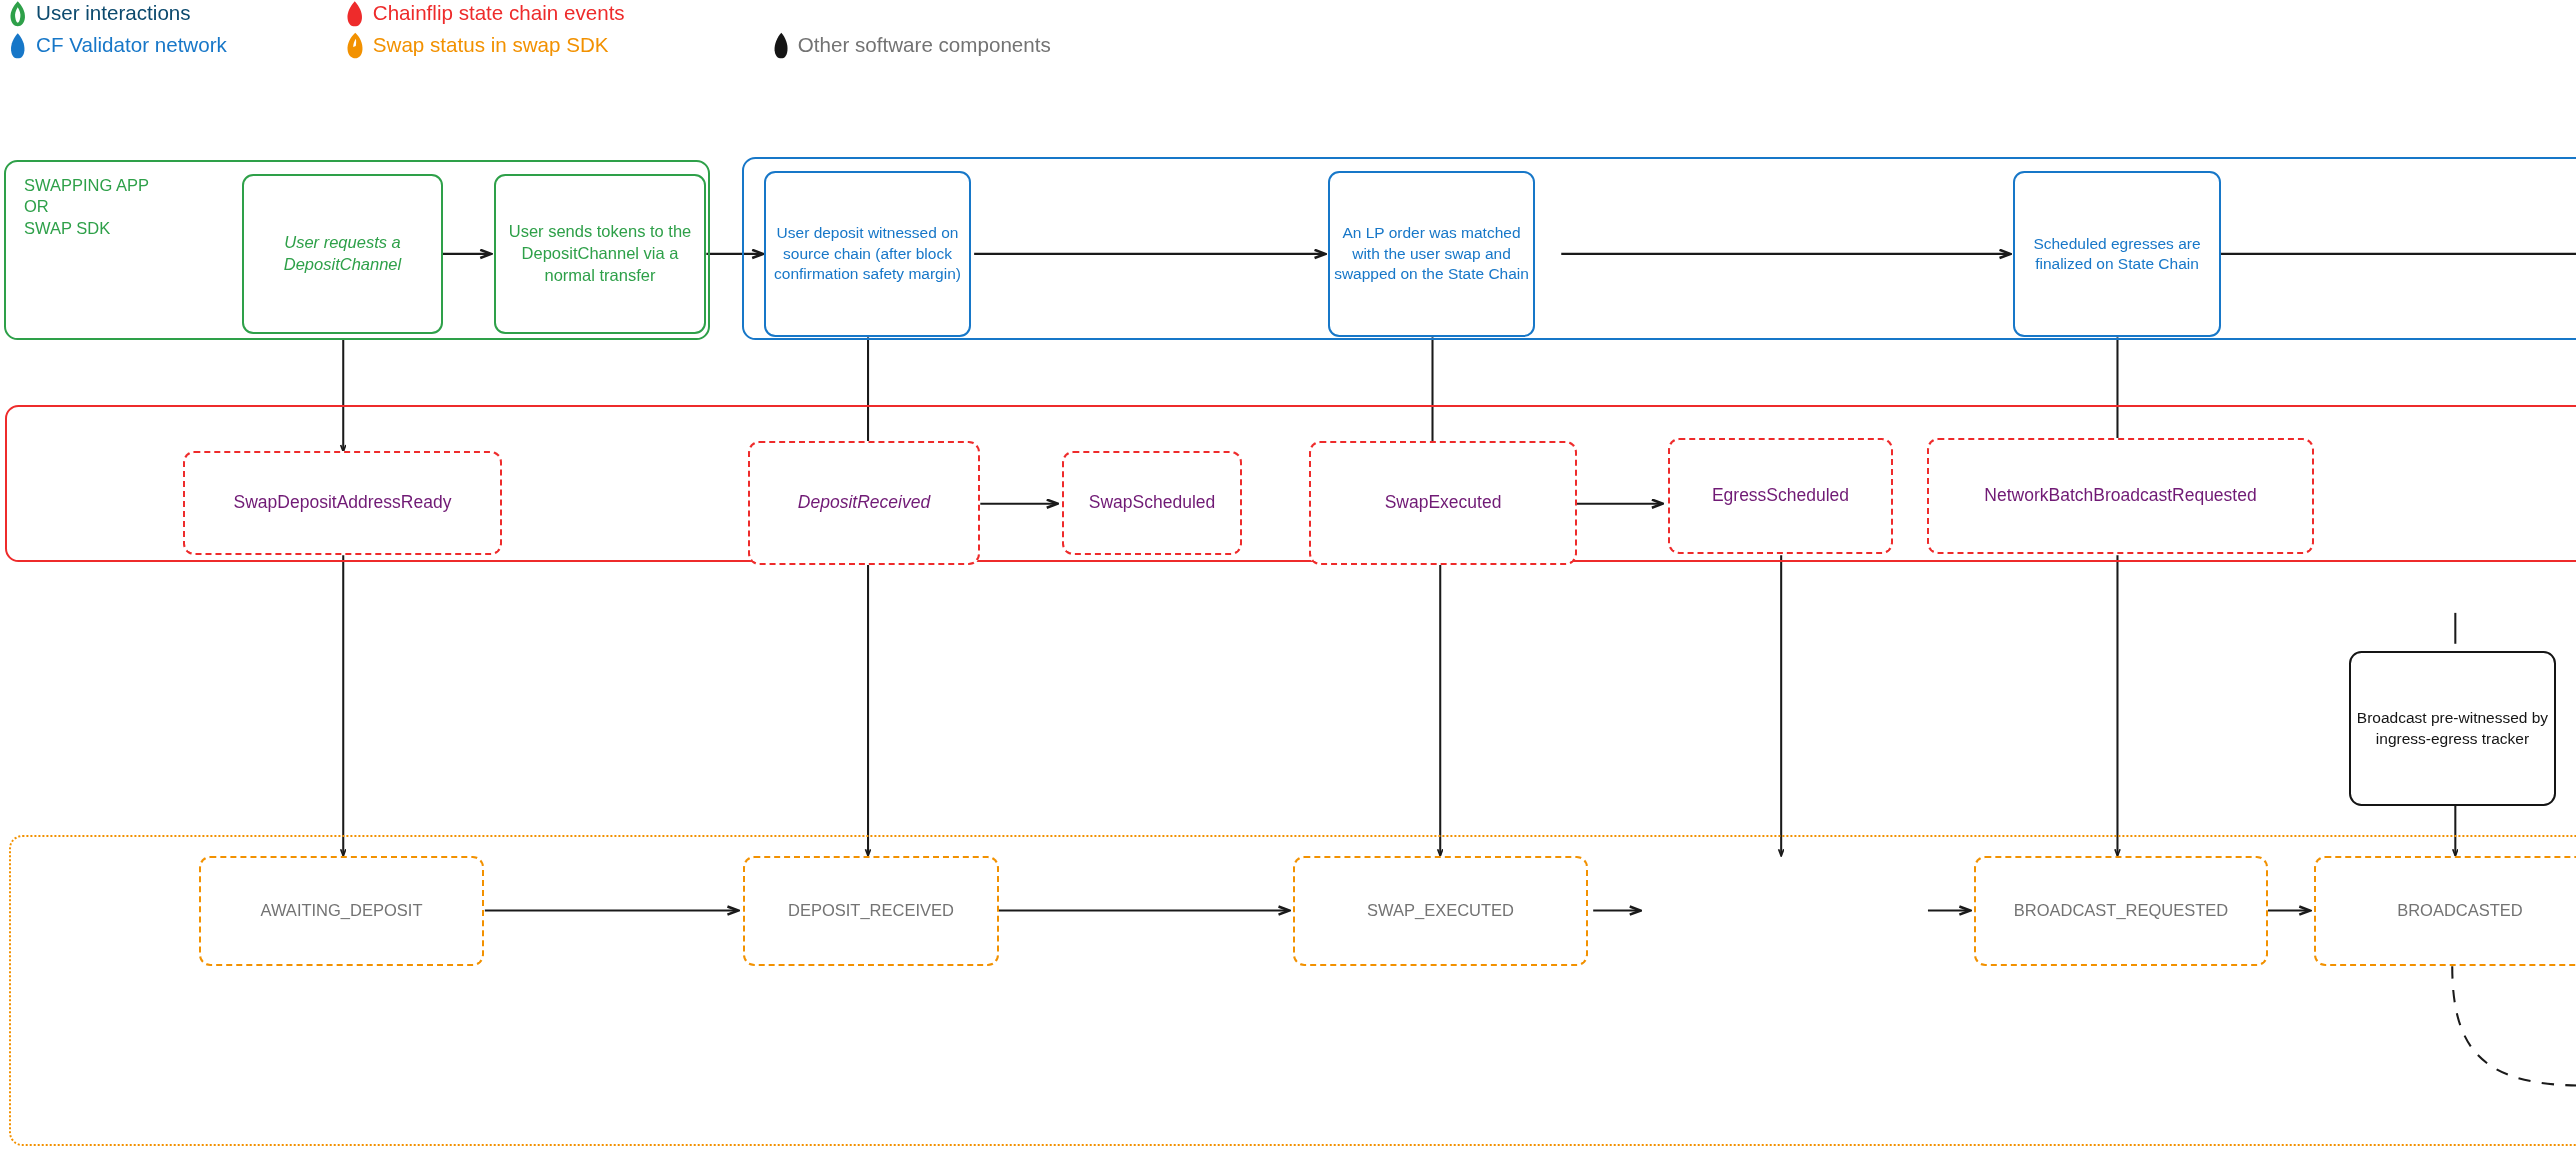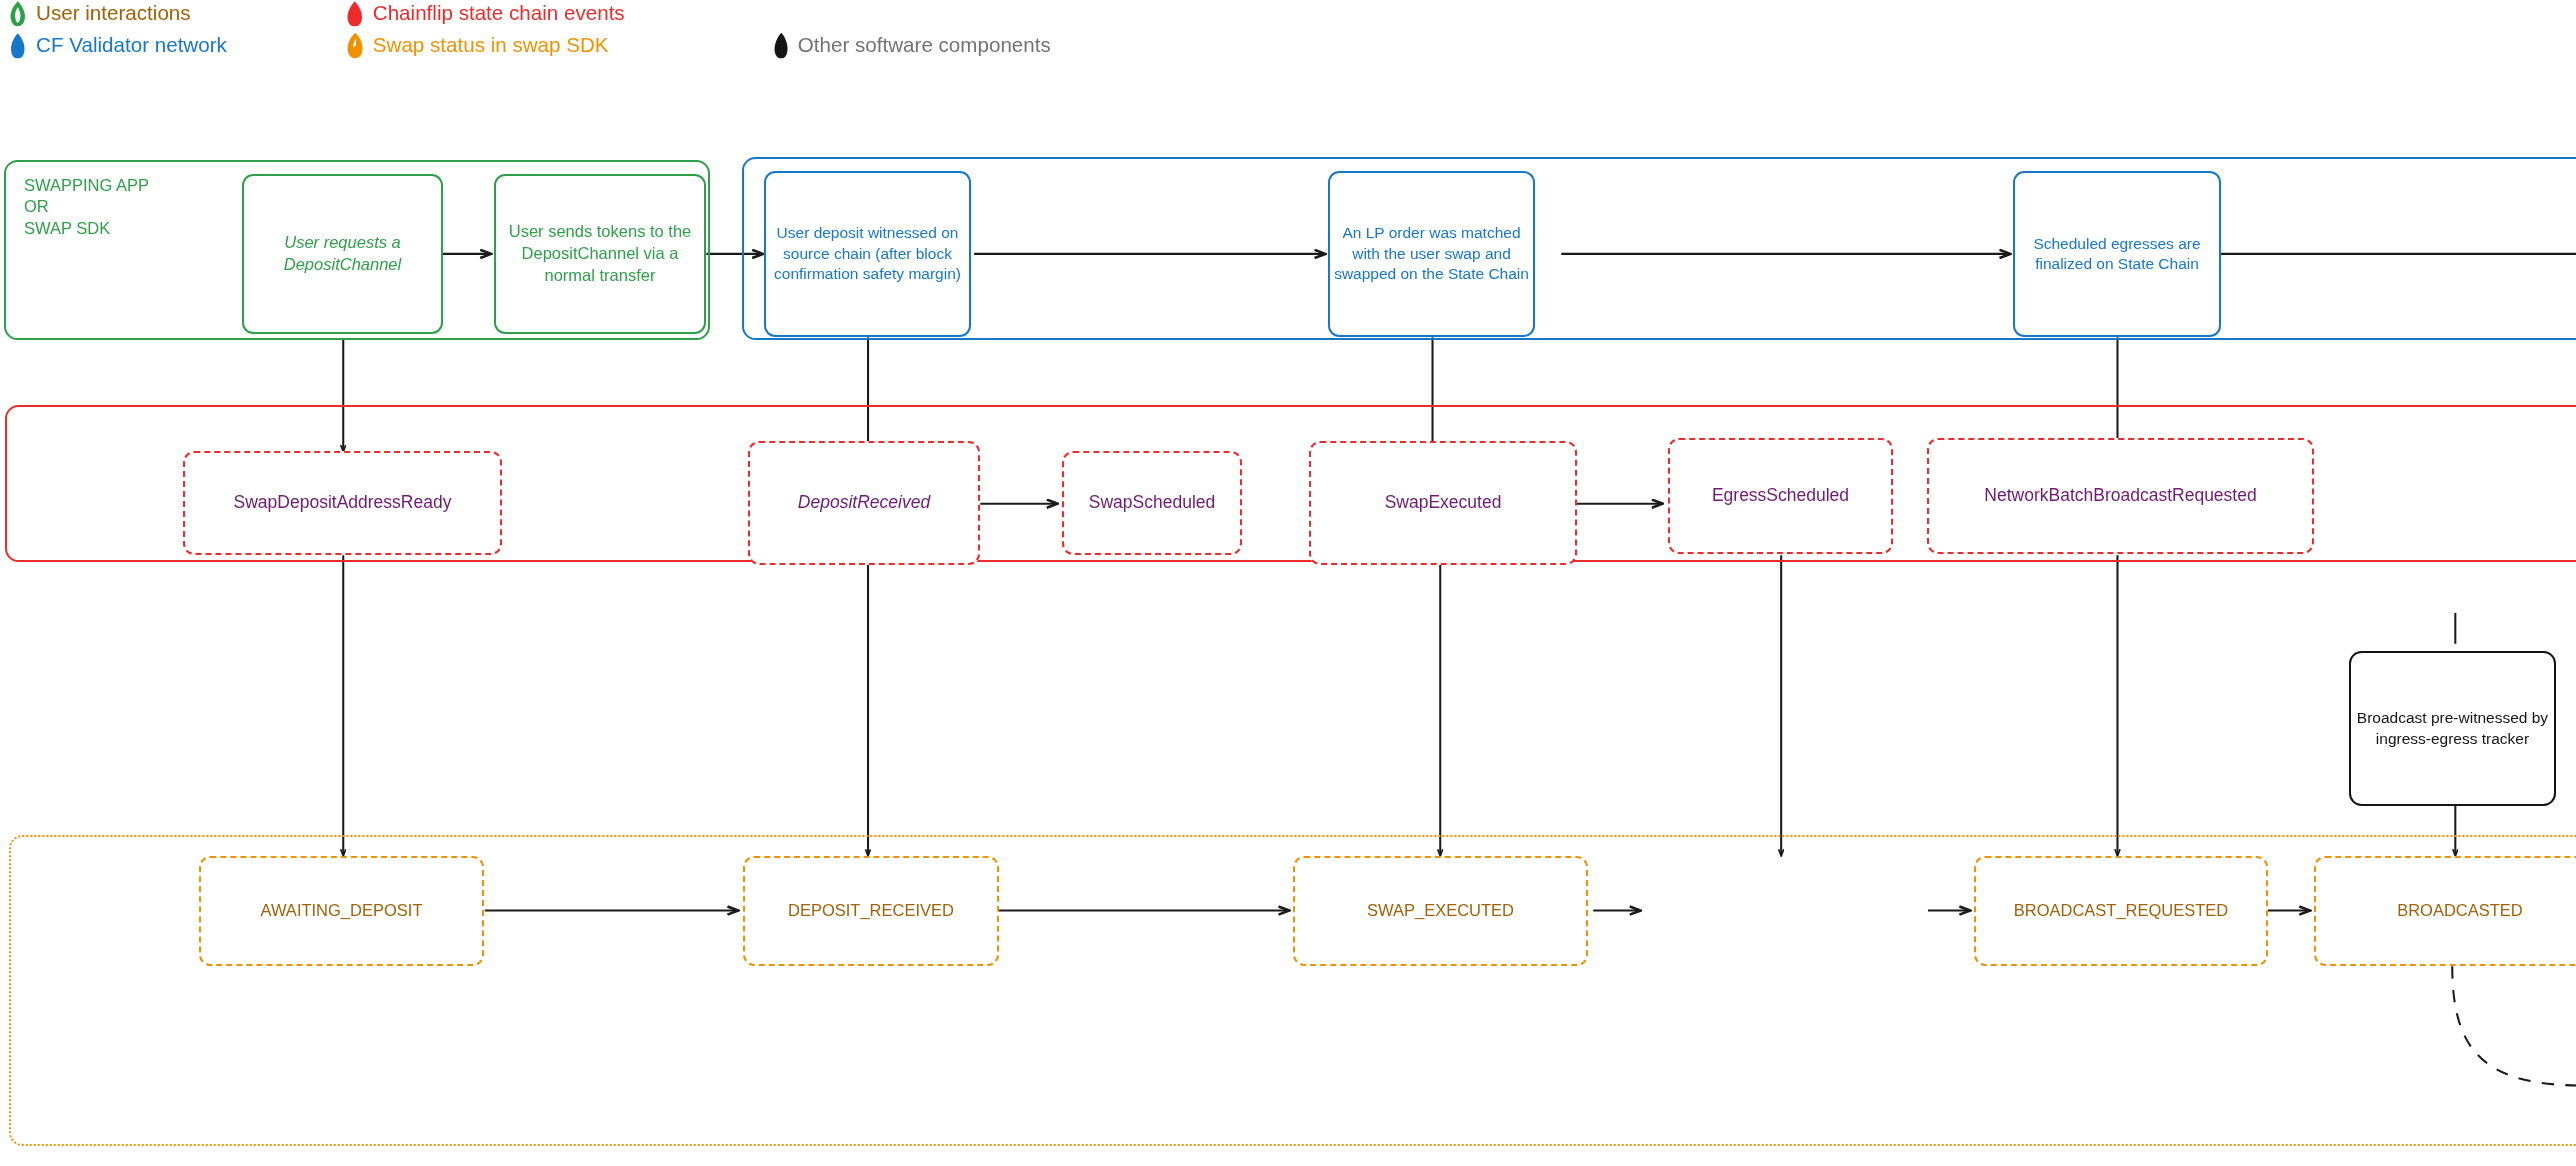--- a/index.html
+++ b/index.html
@@ -23,42 +23,42 @@
   .grp{position:absolute;box-sizing:border-box;background:transparent;}
 
   .green-grp{border:2.6px solid #2EA049;border-radius:13.4px;}
   .blue-grp{border:2.6px solid #1777C8;border-radius:13.4px;}
   .red-grp{border:2.6px solid #EE2B2B;border-radius:13.4px;}
   .orange-grp{border:2.6px dotted #F29100;border-radius:13.4px;}
 
   .green-node{border:2.6px solid #2EA049;border-radius:11.3px;color:#2EA049;}
   .blue-node{border:2.6px solid #1777C8;border-radius:11.3px;color:#1777C8;}
   .red-node{border:2.1px dashed #EE2B2B;border-radius:11.3px;color:#701a75;}
-  .orange-node{border:2.1px dashed #F29100;border-radius:11.3px;color:#a16207;}
+  .orange-node{border:2.1px dashed #F29100;border-radius:11.3px;color:#737373;}
   .black-node{border:2.6px solid #151515;border-radius:12.4px;color:#151515;margin-top:12px;}
 
   .grp-title{position:absolute;color:#2EA049;font-size:16.5px;line-height:1.30;
              white-space:pre-line;}
   .fs30{font-size:15.5px;line-height:1.32;}
   .fs32{font-size:16.5px;line-height:1.32;}
   .fs34{font-size:17.5px;line-height:1.32;}
 </style>
 </head>
 <body>
 
 <div id="stage">
 
   <div class="legend">
 
     <div class="leg-item" style="left:9.3px;top:0px;">
       <svg class="leg-blob" viewBox="0 0 34 52">
         <path d="M17 2 C25 10 32 22 31 34 C30 45 24 51 17 51 C10 51 4 45 3 34 C2 22 9 10 17 2 Z
                  M17 14 C13 20 11 27 12 33 C13 40 15 44 17 44 C19 44 21 40 22 33 C23 27 21 20 17 14 Z" fill="#2EA049"></path>
       </svg>
-      <span class="leg-text" style="color:#a16207">User interactions</span>
+      <span class="leg-text" style="color:#0c4a6e">User interactions</span>
     </div>
 
     <div class="leg-item" style="left:346px;top:0px;">
       <svg class="leg-blob" viewBox="0 0 34 52">
         <path d="M17 2 C26 12 32 24 31 35 C30 46 24 51 17 51 C10 51 4 46 3 35 C2 24 8 12 17 2 Z" fill="#EE2B2B"></path>
       </svg>
       <span class="leg-text" style="color:#EE2B2B">Chainflip state chain events</span>
     </div>
 
     <div class="leg-item" style="left:9.3px;top:32px;">

